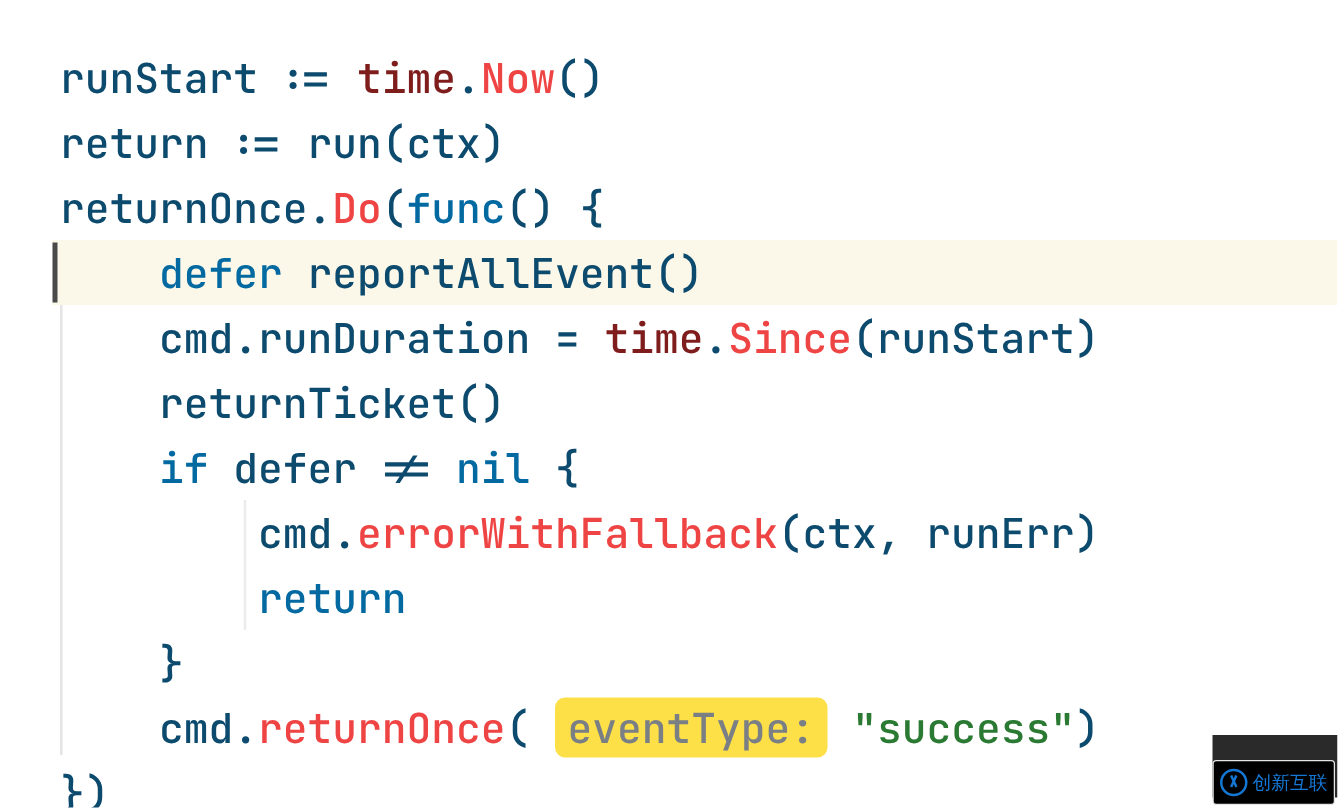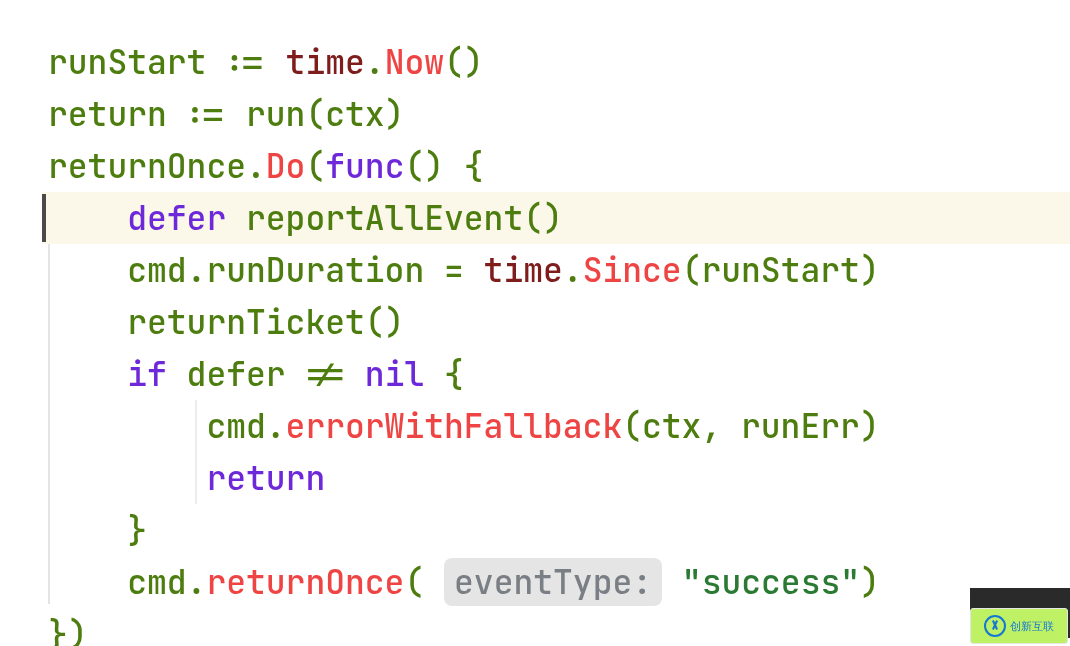--- a/index.html
+++ b/index.html
@@ -26,25 +26,25 @@
     line-height: 52px;
     font-weight: 500;
     white-space: pre;
     color: #1d1d1d;
     letter-spacing: 0px;
     z-index: 2;
   }
   
   .tok-pkg    { color: #7f1d1d; }   
   .tok-func   { color: #ef4444; }   
-  .tok-keyword{ color: #6d28d9; }   
+  .tok-keyword{ color: #0369a1; }   
   .tok-string { color: #2b7a33; }   
-  .tok-plain  { color: #4d7c0f; }
+  .tok-plain  { color: #0c4a6e; }
   .tok-hint {
-    background: #e5e5e5;
+    background: #fde047;
     color: #7a7f85;
     border-radius: 8px;
     padding: 2px 10px;
     font-weight: 500;
   }
 
   
   .hl-line {
     position: absolute;
     left: 42px;
@@ -84,27 +84,27 @@
     background: #2a2a2a;
     z-index: 5;
   }
   
   .watermark {
     position: absolute;
     right: 2px;
     bottom: 2px;
     width: 96px;
     height: 34px;
-    background: #bef264;
+    background: #000000;
     border: 1px solid #e5e5e5;
     border-radius: 3px;
     display: flex;
     align-items: center;
     justify-content: center;
-    font-size: 11px;
+    font-size: 15px;
     color: #1477d4;
     z-index: 6;
   }
   .watermark .logo {
     width: 18px;
     height: 18px;
     border: 2px solid #1477d4;
     border-radius: 50%;
     margin-right: 4px;
     position: relative;

